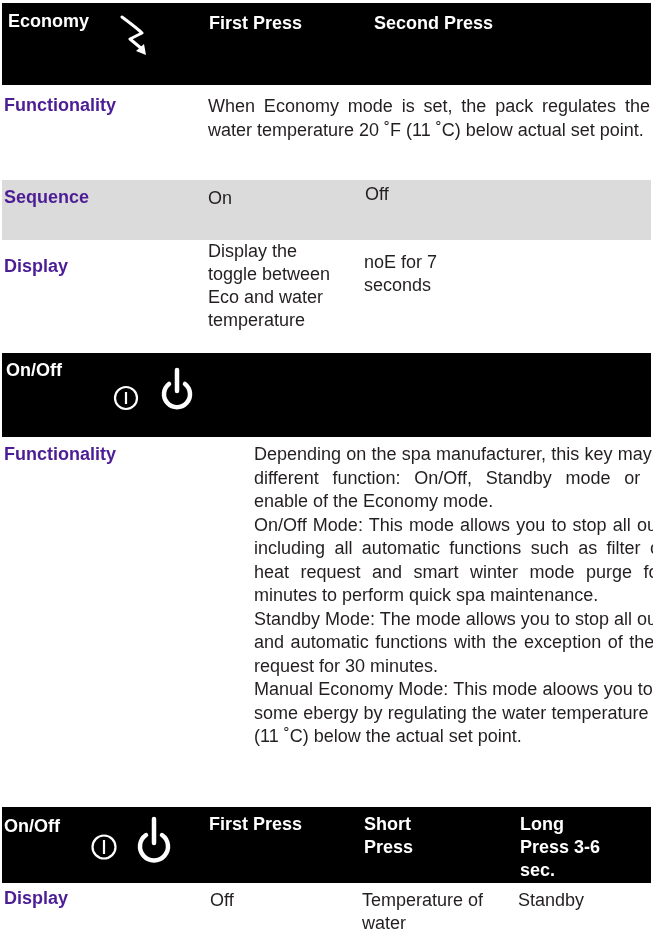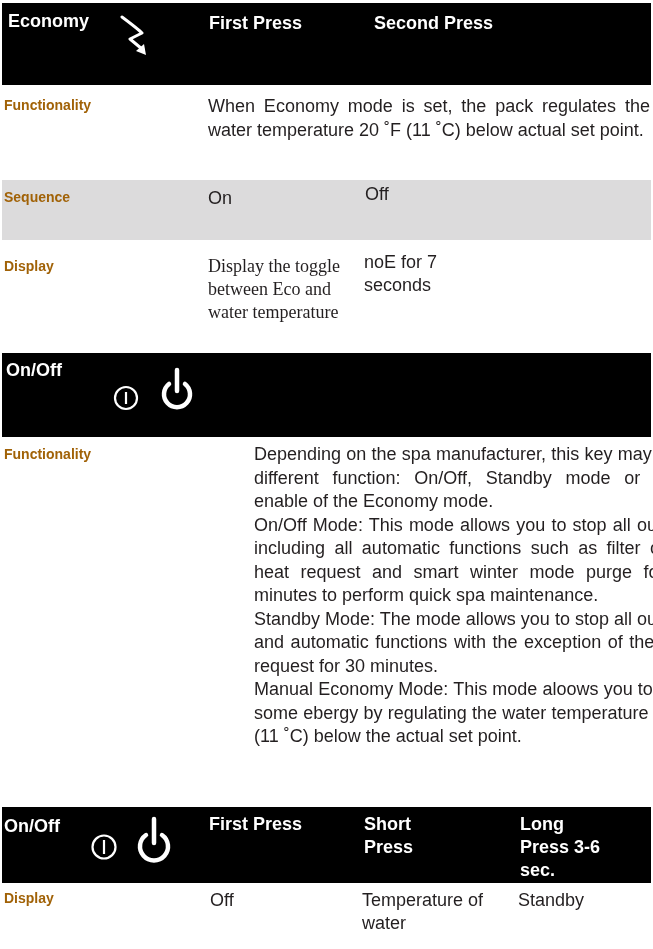--- a/index.html
+++ b/index.html
@@ -1,21 +1,21 @@
 <!DOCTYPE html>
 <html><head>
   <meta charset="utf-8">
   <style>
     html, body { margin: 0; padding: 0; background: #ffffff; }
     body { width: 653px; height: 949px; position: relative; overflow: hidden;
            font-family: "Liberation Sans", sans-serif; color: #231f20; }
     .abs { position: absolute; }
     .bar { position: absolute; left: 2px; width: 649px; background: #000000; }
     .bar-text { position: absolute; color: #ffffff; font-weight: bold; font-size: 18px; line-height: 22px; }
-    .label { position: absolute; font-weight: bold; font-size: 14px; line-height: 22px; color: #a16207; }
+    .label { position: absolute; font-weight: bold; font-size: 18px; line-height: 22px; color: #4c1d95; }
     .body-text { position: absolute; font-size: 18px; line-height: 22px; color: #231f20; }
     .justify { text-align: justify; text-align-last: left; }
     .gray-row { position: absolute; left: 2px; width: 649px; background: #dcdbdc; }
     .icon svg { display: block; }
   </style>
 </head>
 <body>
 
 <div class="bar" style="top:3px;height:82px;">
   <div class="bar-text" style="left:6px;top:7px;">Economy</div>
@@ -32,21 +32,21 @@
 <div class="label" style="left:4px;top:94px;">Functionality</div>
 <div class="body-text justify" style="left:208px;top:94px;width:442px;line-height:24px;">When Economy mode is set, the pack regulates the water temperature 20 ˚F (11 ˚C) below actual set point.</div>
 
 <div class="gray-row" style="top:180px;height:60px;">
   <div class="label" style="left:2px;top:6px;">Sequence</div>
   <div class="body-text" style="left:206px;top:7px;">On</div>
   <div class="body-text" style="left:363px;top:3px;">Off</div>
 </div>
 
 <div class="label" style="left:4px;top:255px;">Display</div>
-<div class="body-text" style="left:208px;top:255px;width:140px;line-height:23px;font-family:Liberation Serif, serif;">Display the toggle between Eco and water temperature</div>
+<div class="body-text" style="left:208px;top:240px;width:140px;line-height:23px;">Display the toggle between Eco and water temperature</div>
 <div class="body-text" style="left:364px;top:251px;width:100px;line-height:23px;">noE for 7 seconds</div>
 
 <div class="bar" style="top:353px;height:84px;">
   <div class="bar-text" style="left:4px;top:6px;">On/Off</div>
   <div class="abs icon" style="left:111px;top:32px;">
     <svg width="26" height="26" viewBox="0 0 26 26">
       <circle cx="13" cy="13" r="11" fill="none" stroke="#ffffff" stroke-width="2.2"></circle>
       <line x1="13" y1="7" x2="13" y2="19" stroke="#ffffff" stroke-width="2.2"></line>
     </svg>
   </div>

